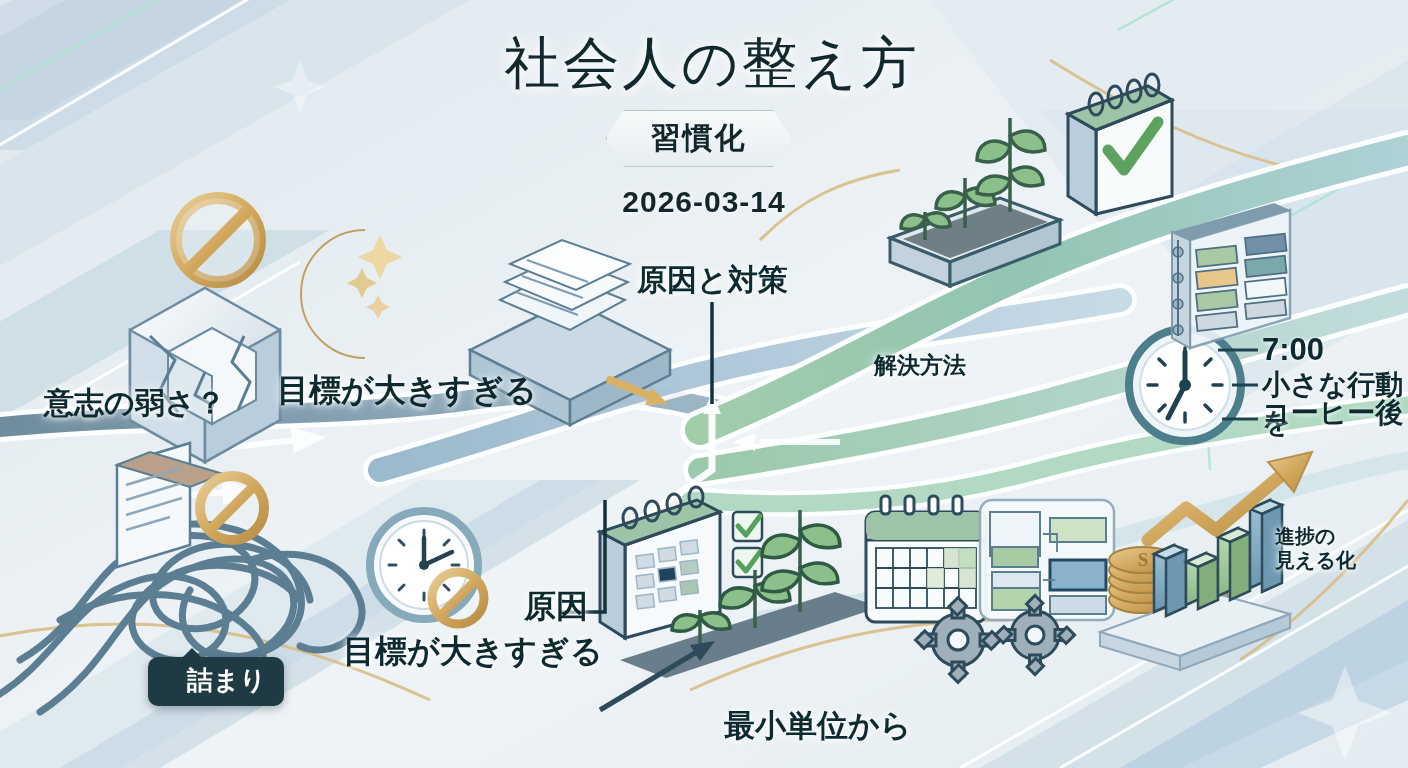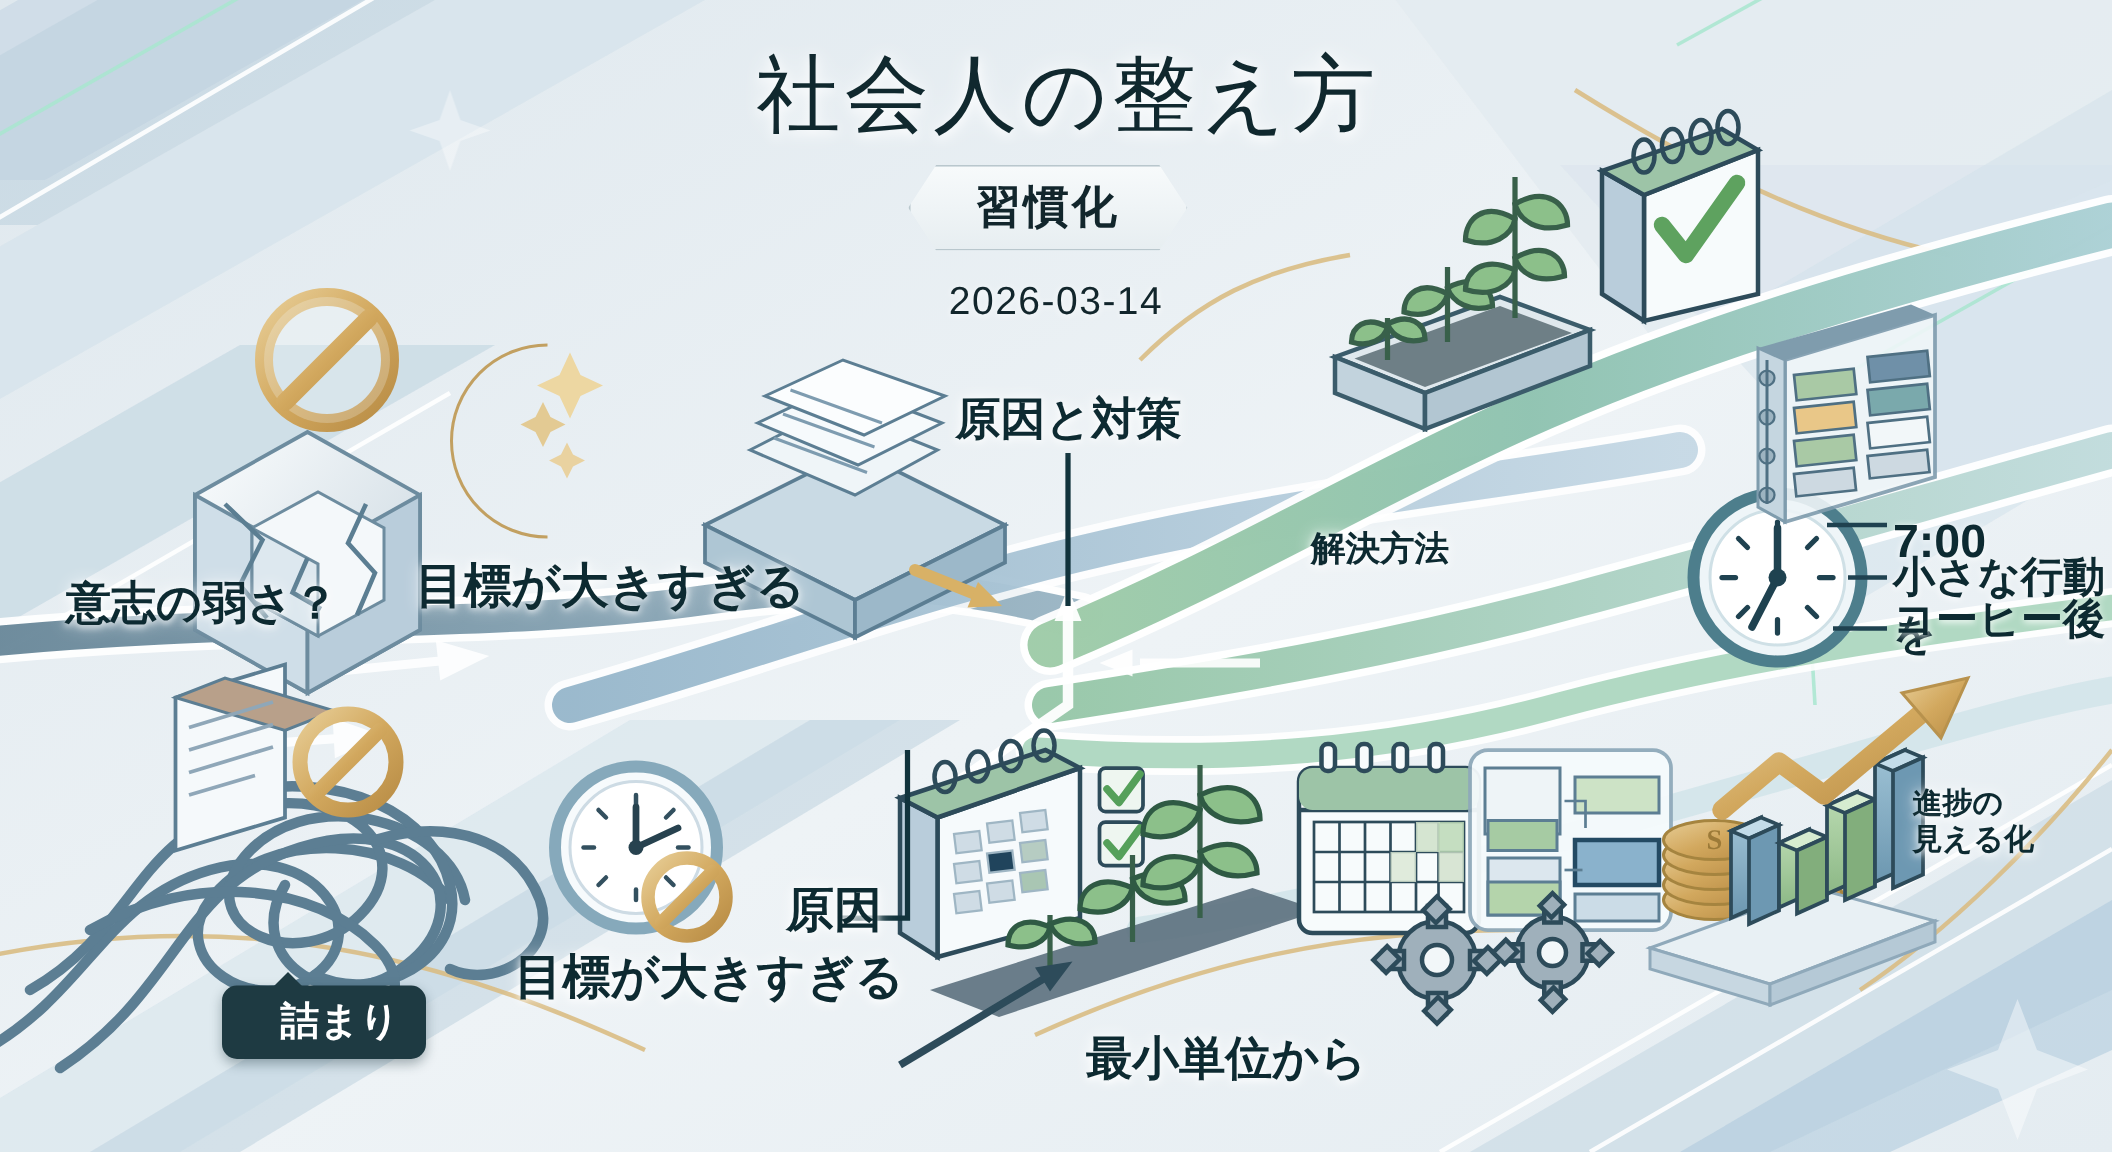--- a/index.html
+++ b/index.html
@@ -25,21 +25,21 @@
   .badge{
     position:relative;padding:7px 44px;font-size:30px;font-weight:700;color:#12262c;
     background:linear-gradient(180deg,#f7fafb 0%,#e7eef1 100%);
     border:1.5px solid #b9c7cd;
     clip-path:polygon(10% 0,90% 0,100% 50%,90% 100%,10% 100%,0 50%);
     box-shadow:0 2px 6px rgba(40,70,85,.18);
     letter-spacing:2px;
   }
   .date{
     position:absolute;left:0;right:0;top:185px;text-align:center;
-    font-size:26px;font-weight:400;color:#12262c;letter-spacing:1px;
+    font-size:30px;font-weight:700;color:#12262c;letter-spacing:1px;
     text-shadow:0 1px 5px rgba(255,255,255,.95);
   }
   .lbl{
     position:absolute;color:#0d2a31;font-weight:700;white-space:pre-line;
     text-shadow:0 1px 5px rgba(255,255,255,.95),0 0 12px rgba(255,255,255,.85);
     line-height:1.18;
   }
   .pill{
     position:absolute;background:#1e3a42;color:#fff;font-weight:700;font-size:26px;
     padding:6px 18px 8px;border-radius:10px;
@@ -549,24 +549,24 @@
   <div class="lbl" style="left:277px;top:372px;font-size:32px;">目標が大きすぎる</div>
 
   <div class="lbl" style="left:637px;top:262px;font-size:30px;">原因と対策</div>
 
   <div class="lbl" style="left:508px;top:588px;font-size:32px;margin-left:16px;">原因</div>
 
   <div class="lbl" style="left:343px;top:633px;font-size:32px;">目標が大きすぎる</div>
 
   <div class="pill" style="left:148px;top:657px;padding-left:39px;">詰まり</div>
 
-  <div class="lbl" style="left:724px;top:688px;font-size:31px;">最小単位から</div>
+  <div class="lbl" style="left:724px;top:708px;font-size:31px;">最小単位から</div>
 
   <div class="lbl" style="left:874px;top:352px;font-size:23px;">解決方法</div>
 
-  <div class="annot" style="left:1262px;top:343px;font-size:31px;text-align:right;">7:00</div>
+  <div class="annot" style="left:1262px;top:332px;font-size:31px;text-align:right;">7:00</div>
   <div class="annot" style="left:1262px;top:366px;font-size:28px;">小さな行動を</div>
   <div class="annot" style="left:1262px;top:394px;font-size:28px;">コーヒー後</div>
 
   <div class="lbl" style="left:1275px;top:525px;font-size:20px;">進捗の
 見える化</div>
 
 </div>
 
 </body></html>

